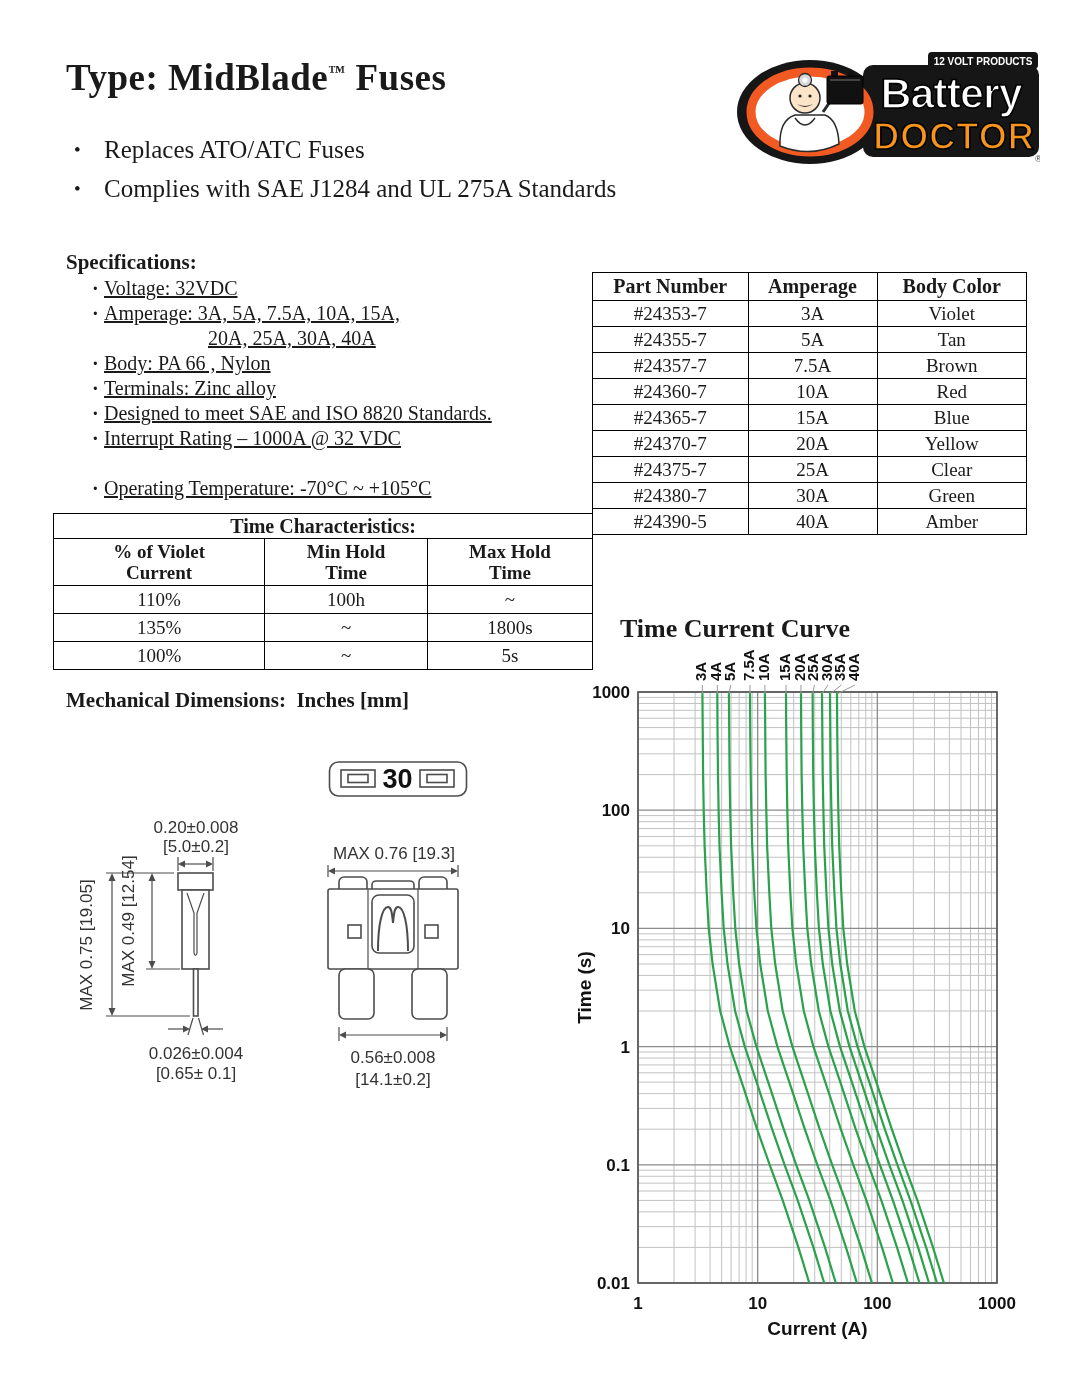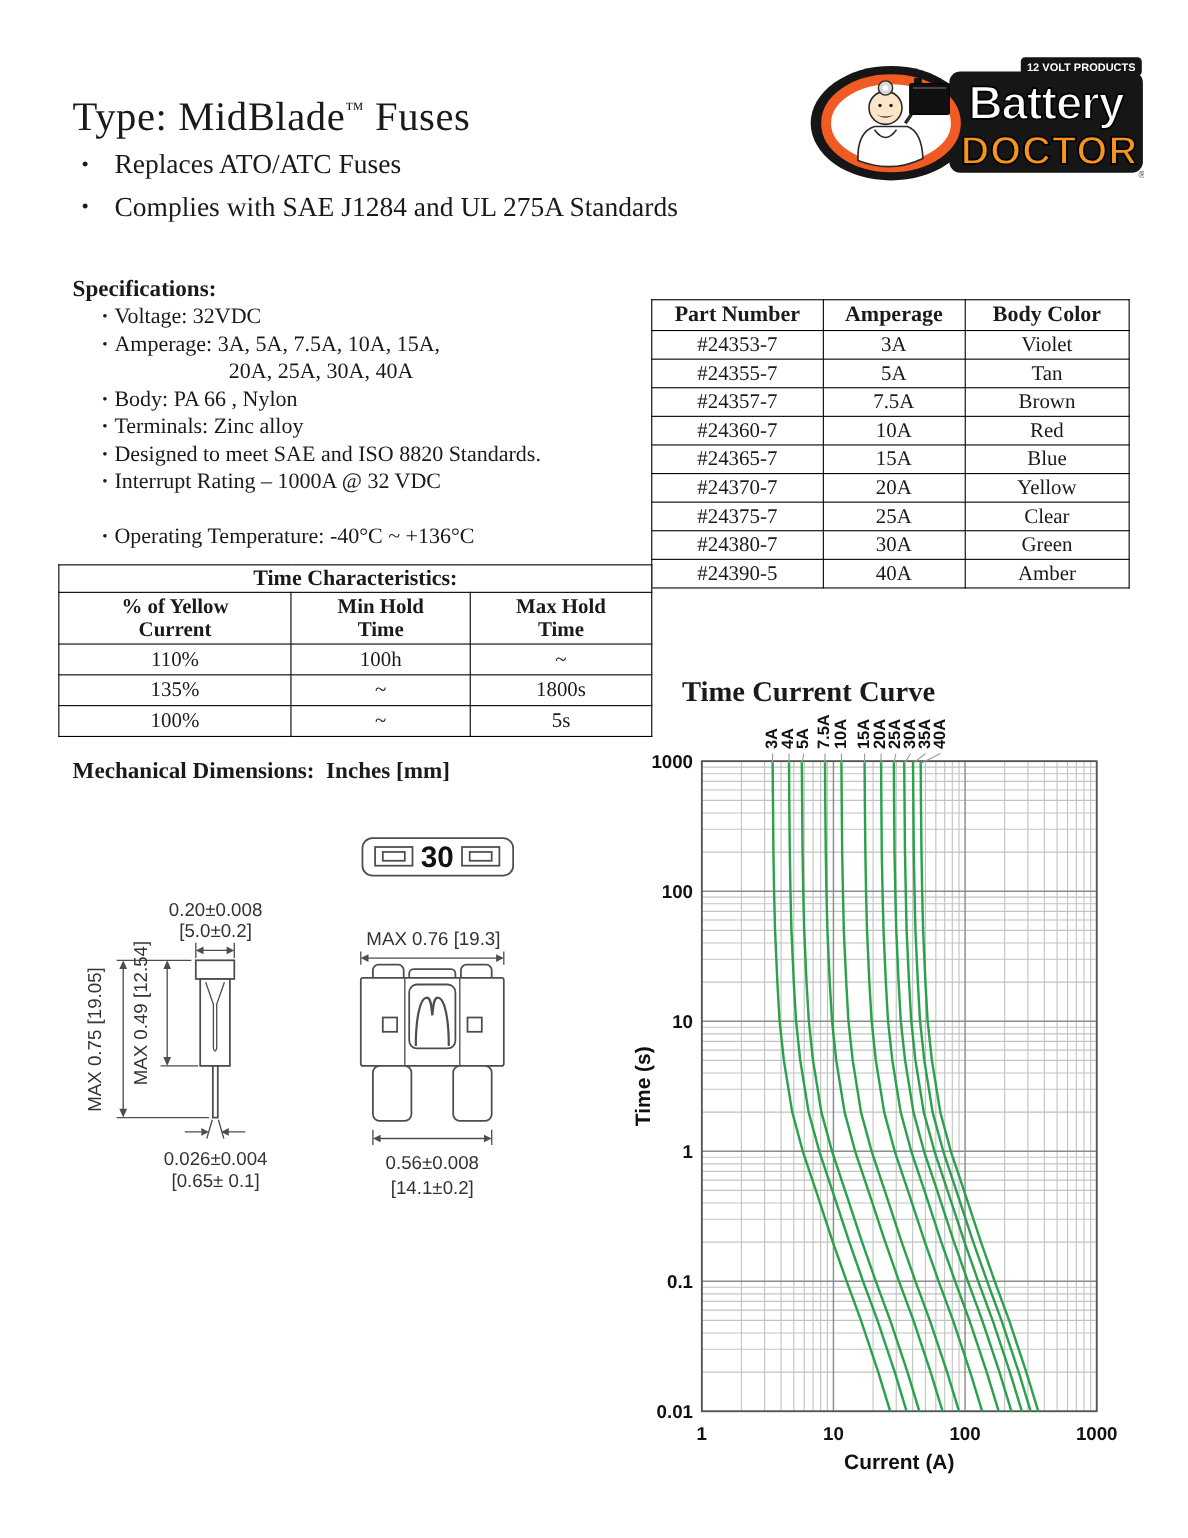--- a/index.html
+++ b/index.html
@@ -1,30 +1,30 @@
 <!DOCTYPE html>
 <html><head>
 <meta charset="utf-8">
 <style>
   html,body{margin:0;padding:0;background:#fff;}
   .page{position:relative;width:1080px;height:1398px;background:#ffffff;overflow:hidden;
         font-family:"Liberation Serif",serif;color:#1a1a1a;}
   .abs{position:absolute;}
 
   
-  .title{left:66px;top:56px;font-size:37px;font-weight:normal;letter-spacing:.5px;margin-top:29px;}
+  .title{left:66px;top:56px;font-size:37px;font-weight:bold;letter-spacing:.5px;}
   .title sup{font-size:17px;vertical-align:super;}
   .bullets{left:68px;top:130px;width:620px;}
   .bullet{position:relative;padding-left:36px;font-size:25px;line-height:39px;}
   .bullet::before{content:"•";position:absolute;left:6px;top:0;font-size:19px;}
 
   
   .spec-heading{left:66px;top:250px;font-size:21px;font-weight:bold;}
   .spec-list{left:92px;top:276px;width:500px;font-size:20px;}
-  .spec-item{line-height:25px;position:relative;padding-left:12px;}
+  .spec-item{line-height:25px;position:relative;padding-left:12px;text-decoration:underline;}
   .spec-item.bulleted::before{content:"·";position:absolute;left:0;font-weight:bold;}
   .spec-item.indent{padding-left:116px;}
   .spec-item.gap{margin-top:25px;}
 
   
   table{border-collapse:collapse;background:#fff;}
   th,td{border:1px solid #000;text-align:center;padding:0 19px;}
   .part-table{left:592px;top:272px;width:435px;font-size:19px;}
   .part-table th{height:27px;font-size:20px;}
   .part-table td{height:25px;}
@@ -86,21 +86,21 @@
 
   <div class="abs spec-heading">Specifications:</div>
   <div class="abs spec-list">
       <div class="spec-item bulleted">Voltage: 32VDC</div>
       <div class="spec-item bulleted">Amperage: 3A, 5A, 7.5A, 10A, 15A,</div>
       <div class="spec-item indent">20A, 25A, 30A, 40A</div>
       <div class="spec-item bulleted">Body: PA 66 , Nylon</div>
       <div class="spec-item bulleted">Terminals: Zinc alloy</div>
       <div class="spec-item bulleted">Designed to meet SAE and ISO 8820 Standards.</div>
       <div class="spec-item bulleted">Interrupt Rating – 1000A @ 32 VDC</div>
-      <div class="spec-item bulleted gap">Operating Temperature: -40°C  ~  +136°C</div>
+      <div class="spec-item bulleted gap">Operating Temperature: -70°C  ~  +105°C</div>
     </div>
 
   <table class="abs part-table">
     <colgroup>
         <col style="width:156px">
         <col style="width:129px">
         <col style="width:150px">
       </colgroup>
     <thead>
       <tr>
@@ -162,21 +162,21 @@
     <colgroup>
         <col style="width:192px">
         <col style="width:148px">
         <col style="width:150px">
       </colgroup>
     <thead>
       <tr class="tt-title">
         <th colspan="3">Time Characteristics:</th>
       </tr>
       <tr class="tt-head">
-        <th>% of Yellow
+        <th>% of Violet
 Current</th>
         <th>Min Hold
 Time</th>
         <th>Max Hold
 Time</th>
       </tr>
     </thead>
     <tbody>
         <tr>
           <td>110%</td>

